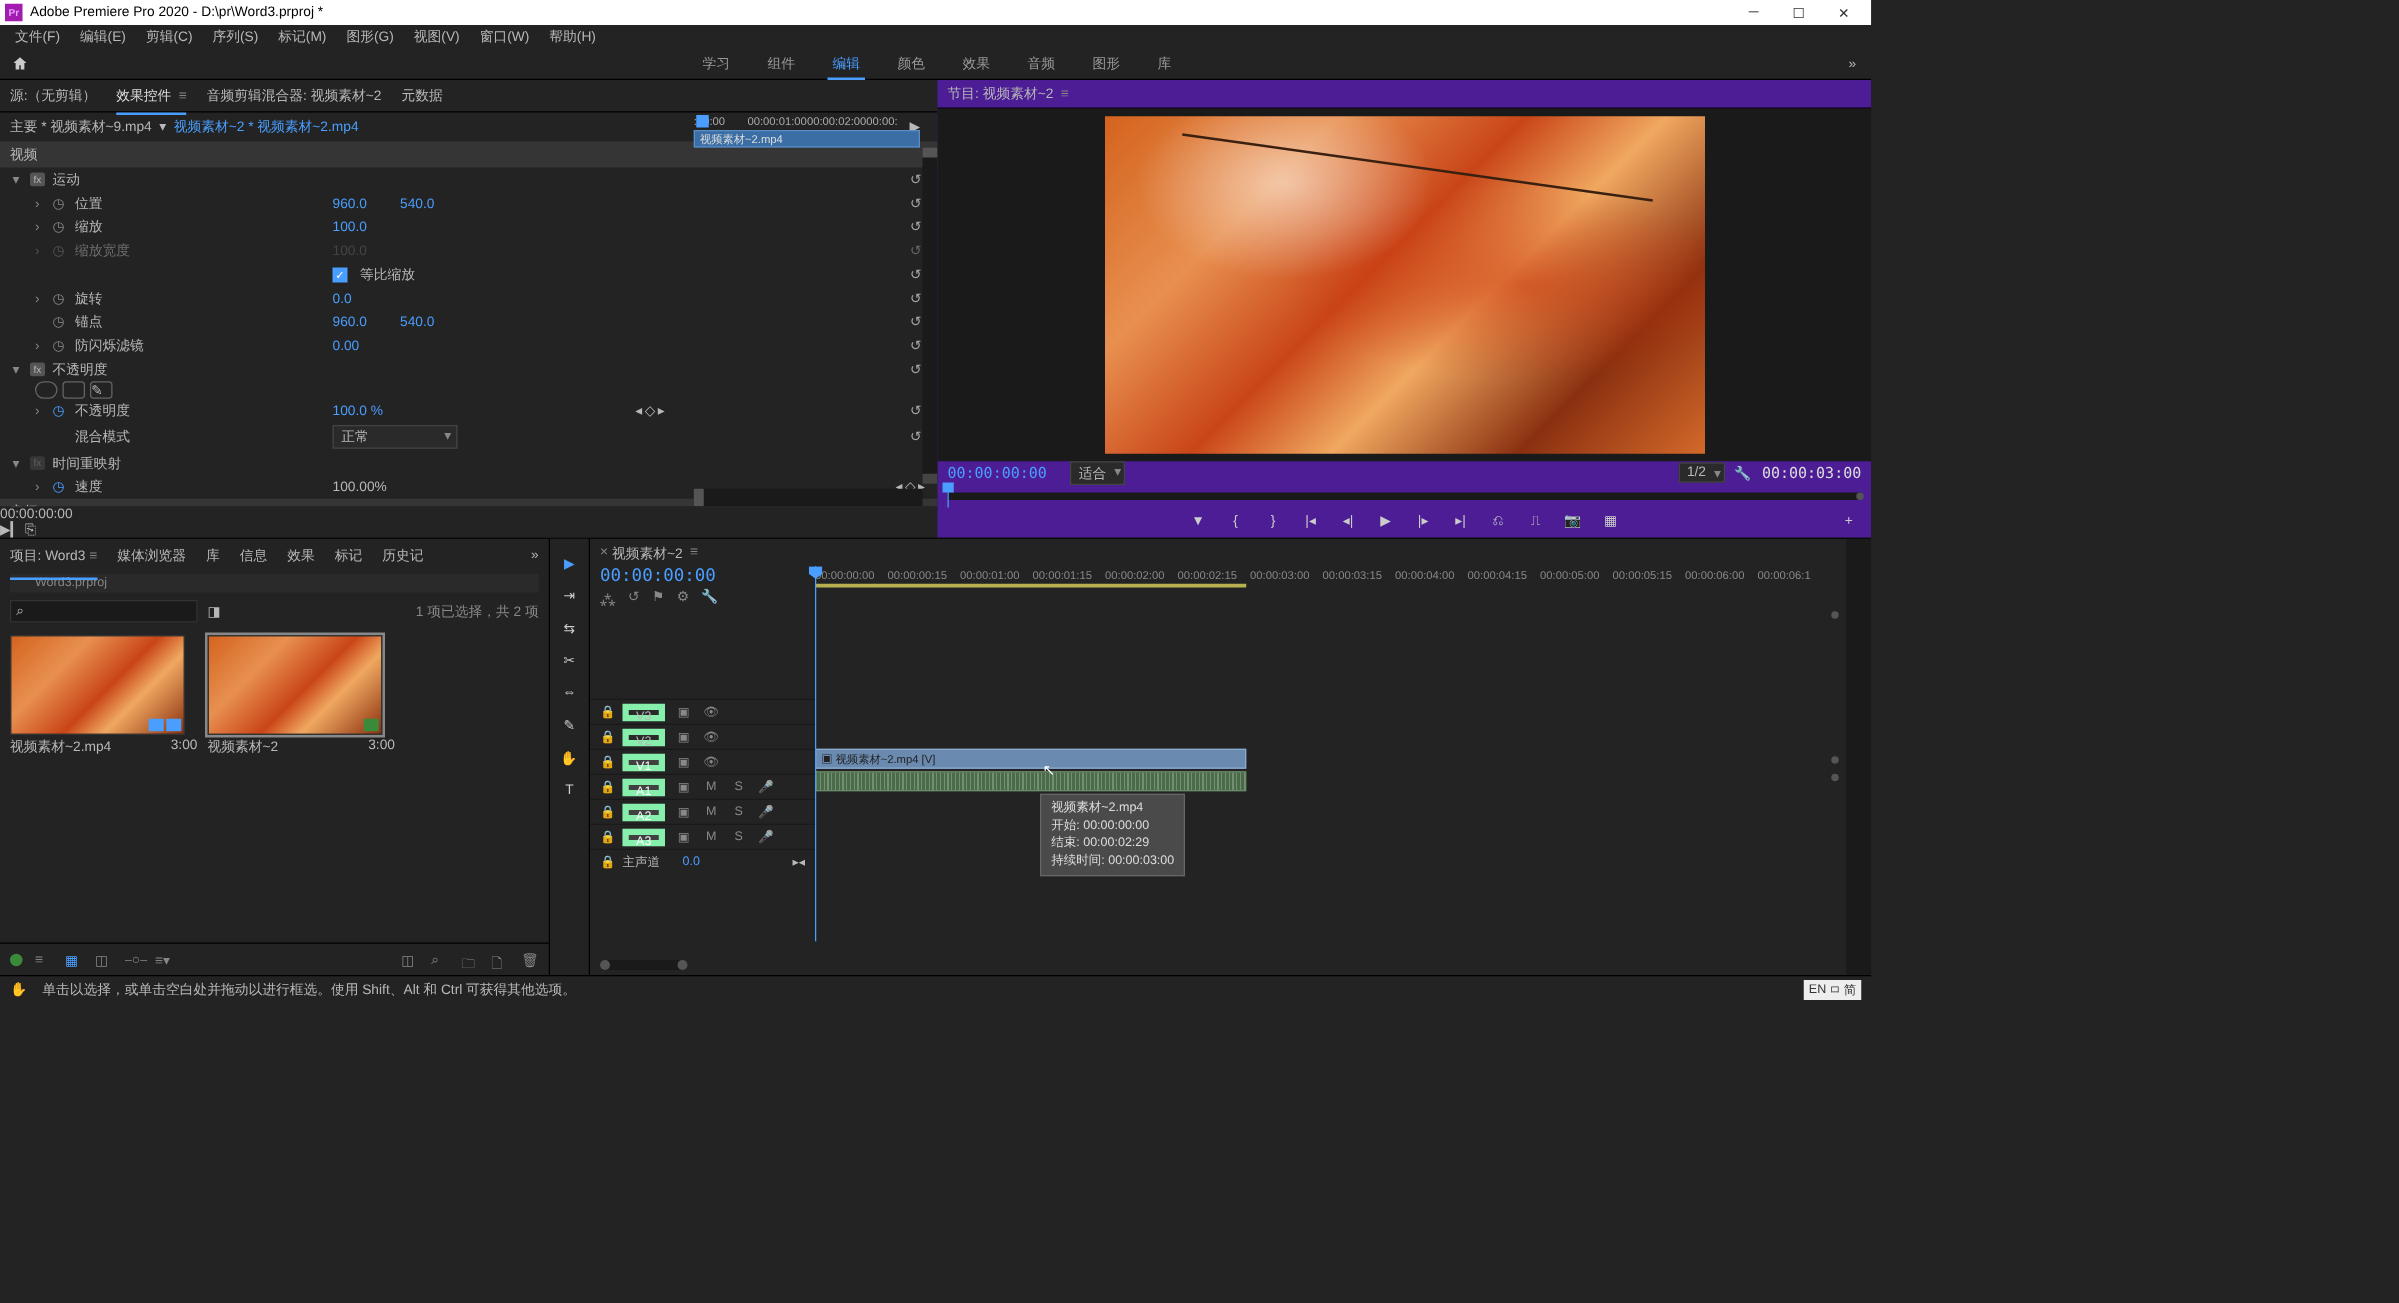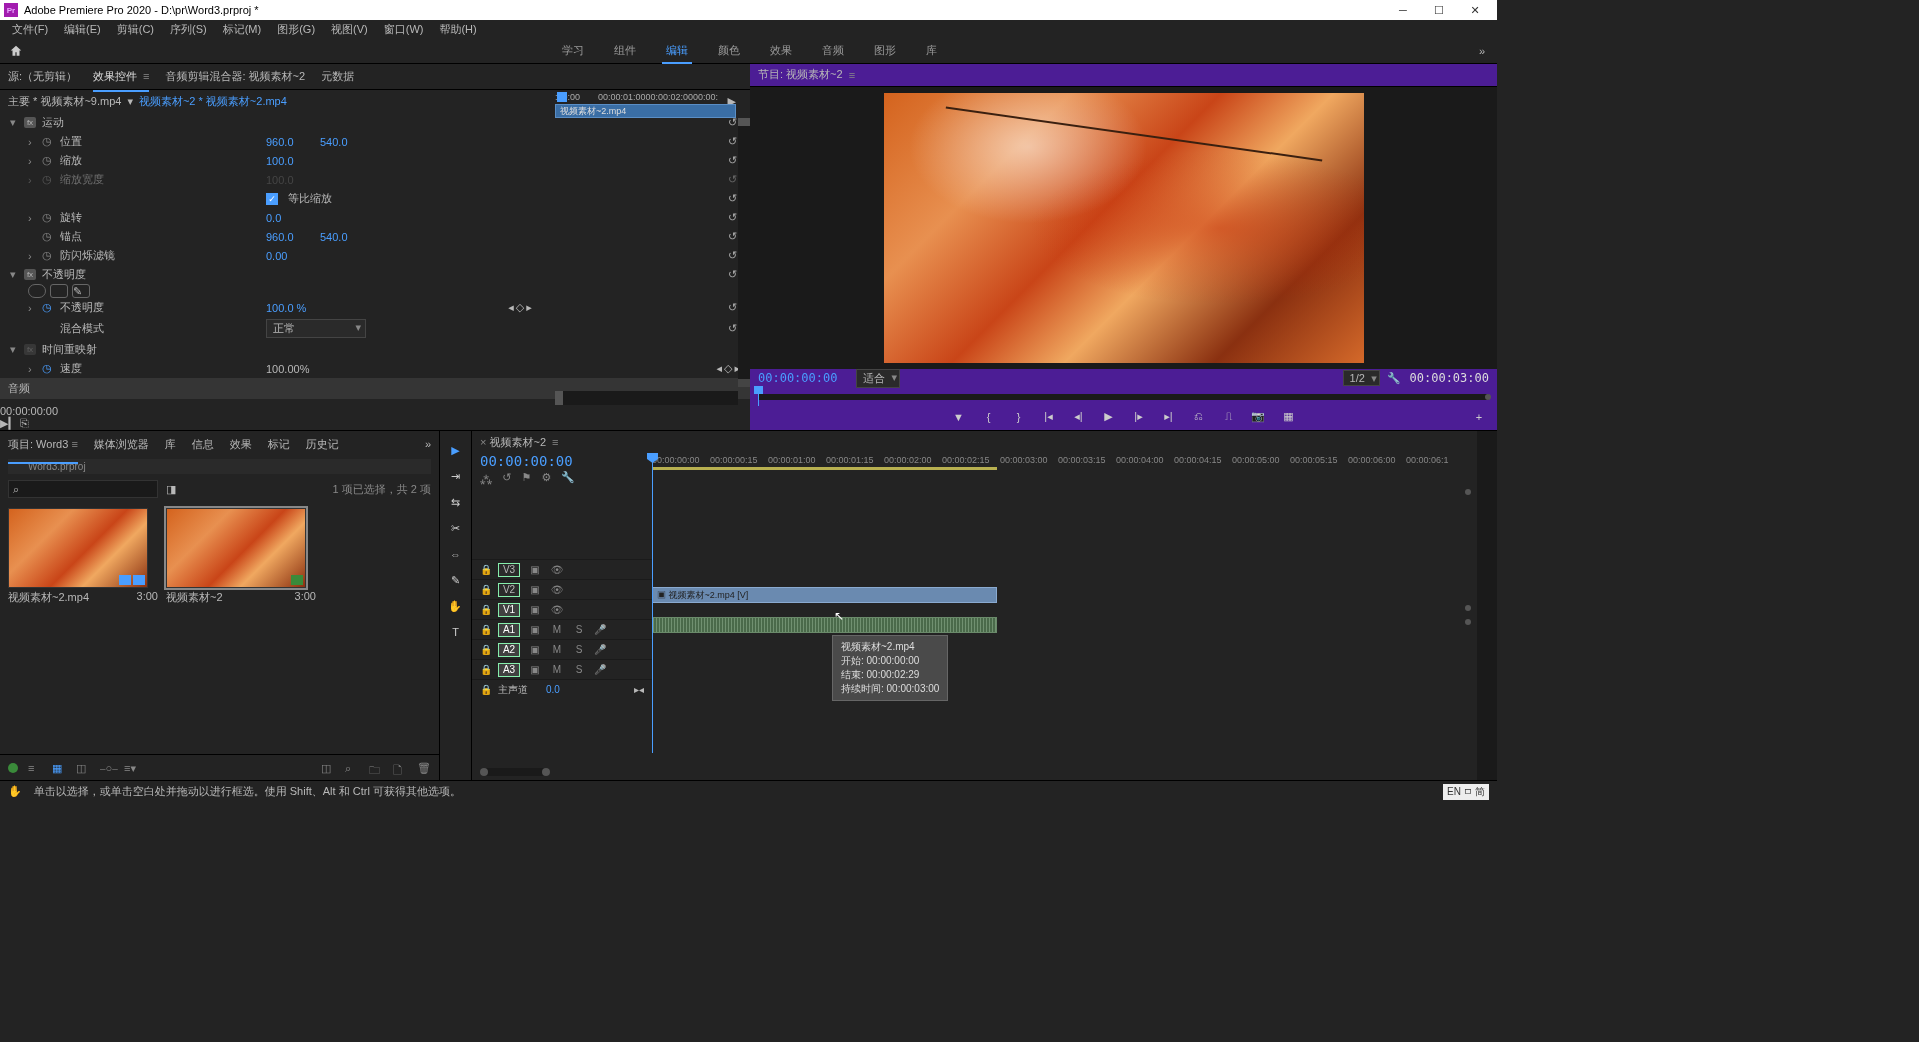--- a/index.html
+++ b/index.html
@@ -135,26 +135,26 @@
 .timeline .header .ruler .ticks { display: flex; font-size: 9px; color: #888; padding-top: 2px; }
 .timeline .header .ruler .ticks span { width: 58px; }
 .timeline .header .ruler .range { position: absolute; top: 14px; left: 0; width: 345px; height: 3px; background: #b8b050; }
 .timeline .header .ruler .playhead { position: absolute; top: 0; left: 0; width: 1px; height: 300px; background: #4a9eff; z-index: 10; }
 .timeline .header .ruler .playhead::before { content: ''; position: absolute; top: 0; left: -5px; width: 11px; height: 10px; background: #4a9eff; clip-path: polygon(0 0, 100% 0, 100% 60%, 50% 100%, 0 60%); }
 .timeline .tracks { flex: 1; display: flex; position: relative; }
 .timeline .tracks .headers { width: 180px; display: flex; flex-direction: column; padding-top: 70px; }
 .timeline .tracks .trk { height: 20px; display: flex; align-items: center; padding: 0 8px; gap: 8px; font-size: 10px; border-top: 1px solid #1a1a1a; }
 .timeline .tracks .trk.audio { height: 20px; }
 .timeline .tracks .trk .lock { width: 10px; color: #888; }
-.timeline .tracks .trk .name { width: 22px; height: 14px; background: #2a2a2a; text-align: center; border: 1px solid #86efac; }
+.timeline .tracks .trk .name { width: 34px; height: 14px; background: #2a2a2a; text-align: center; border: 5px solid #86efac; }
 .timeline .tracks .trk .name.active { background: #404040; color: #fff; }
 .timeline .tracks .trk .tgl { width: 14px; text-align: center; color: #888; }
 .timeline .tracks .content { flex: 1; position: relative; }
 .timeline .tracks .content .dot { position: absolute; right: 6px; width: 6px; height: 6px; border-radius: 50%; background: #555; }
-.timeline .tracks .clip-v { position: absolute; top: 98px; left: 0; width: 345px; height: 16px; background: #6a8ab0; border: 1px solid #8aaad0; font-size: 9px; padding: 1px 4px; color: #222; }
+.timeline .tracks .clip-v { position: absolute; top: 110px; left: 0; width: 345px; height: 16px; background: #6a8ab0; border: 1px solid #8aaad0; font-size: 9px; padding: 1px 4px; color: #222; }
 .timeline .tracks .clip-a { position: absolute; top: 128px; left: 0; width: 345px; height: 16px; background: #4a6a4a; border: 1px solid #6a8a6a; overflow: hidden; }
 .timeline .tracks .clip-a .wave { height: 100%; background: repeating-linear-gradient(90deg, #7a9a7a 0 1px, #4a6a4a 1px 3px); opacity: 0.8; }
 .timeline .tracks .cursor { position: absolute; top: 120px; left: 182px; font-size: 12px; color: #fff; }
 .timeline .tracks .tooltip { position: absolute; top: 146px; left: 180px; background: #4a4a4a; padding: 4px 8px; font-size: 10px; line-height: 14px; color: #ddd; border: 1px solid #666; }
 .timeline .zoom { height: 16px; display: flex; align-items: center; padding: 0 8px; }
 .timeline .zoom .bar { width: 70px; height: 8px; background: #1a1a1a; position: relative; border-radius: 4px; }
 .timeline .zoom .bar .h { position: absolute; left: 0; width: 8px; height: 8px; background: #555; border-radius: 50%; }
 .timeline .zoom .bar .h2 { left: 62px; }
 
 
@@ -229,20 +229,21 @@
         <div class="ruler">
           <span>:00:00</span>
           <span>00:00:01:00</span>
           <span>00:00:02:00</span>
           <span>00:00:</span>
         </div>
         <div class="playhead"></div>
         <div class="clip">视频素材~2.mp4</div>
       </div>
       <div class="props">
+        <div class="section">视频</div>
         <div class="group">
             <span class="tw">▾</span>
             <span class="fx">fx</span>
             <span>运动</span>
             <span class="reset">↺</span>
           </div>
         <div class="prop">
             <span class="tw">›</span>
             <span class="kf">◷</span>
             <span class="label">位置</span>

